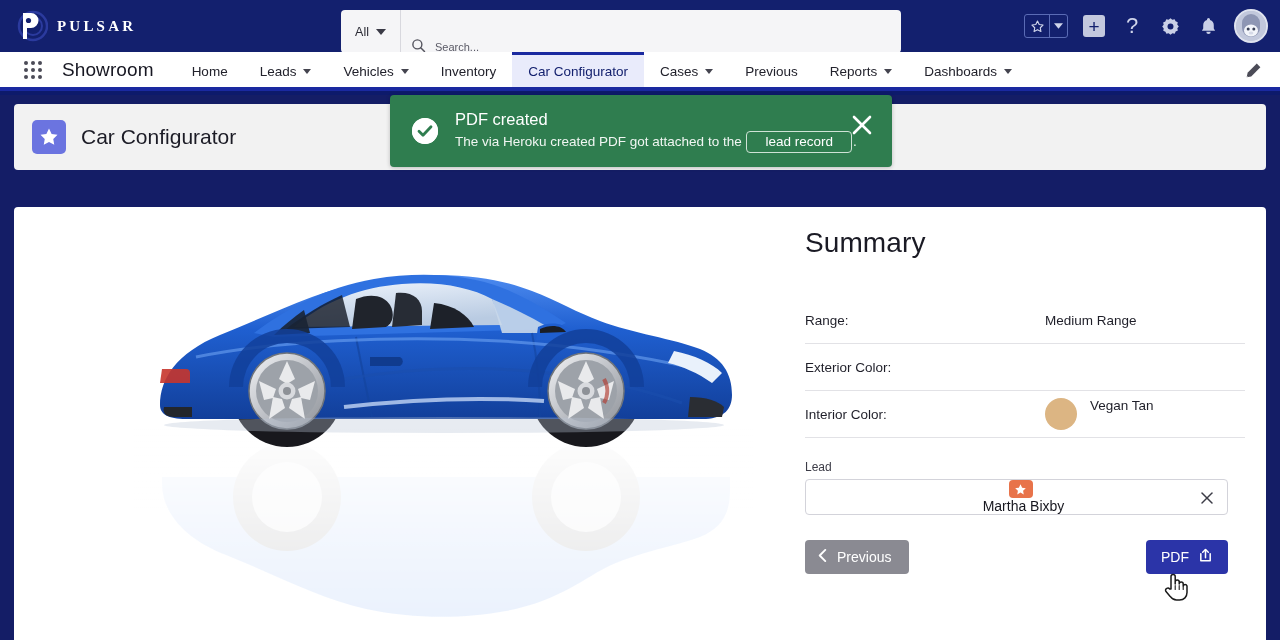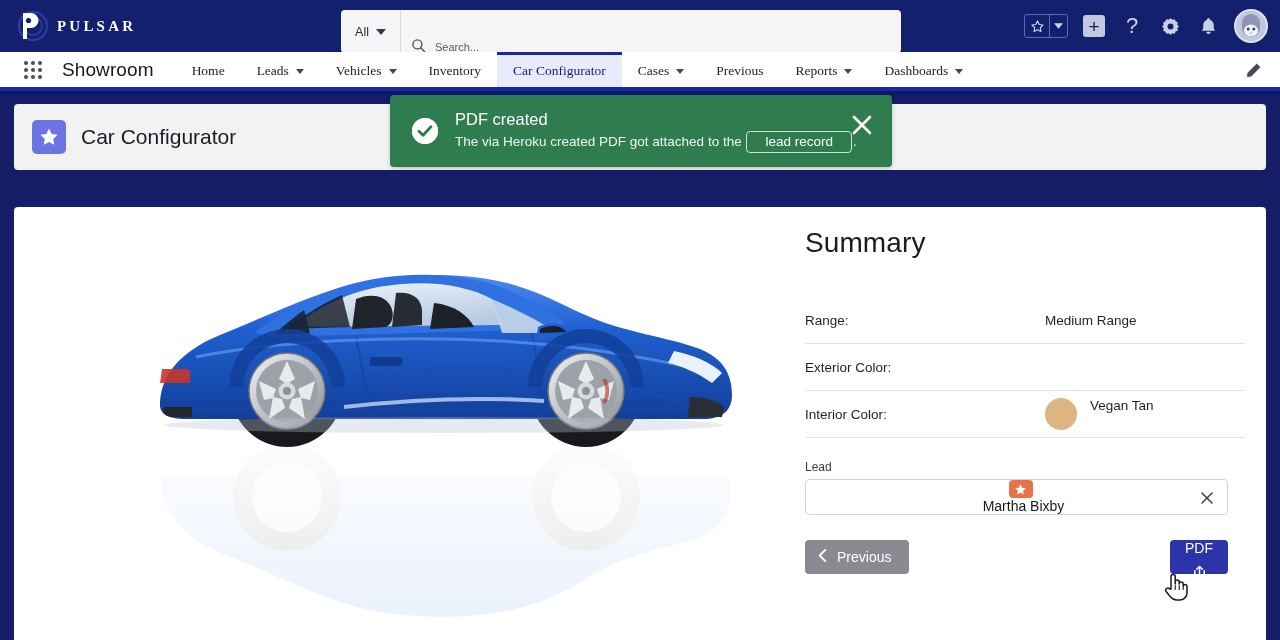--- a/index.html
+++ b/index.html
@@ -89,21 +89,21 @@
     width: 24px; height: 24px;
     display: grid; grid-template-columns: repeat(3, 1fr); grid-template-rows: repeat(3, 1fr);
     gap: 3px; align-content: center; justify-content: center;
     padding: 3px;
   }
   .waffle i { width: 4px; height: 4px; border-radius: 50%; background: #4b4b57; display: block; }
   .app-name {
     margin-left: 17px; font-size: 19px; color: #171722; font-weight: 400;
     letter-spacing: 0.1px;
   }
-  .nav-tabs { display: flex; align-items: flex-start; height: 100%; margin-left: 22px; font-family: Liberation Serif, serif; }
+  .nav-tabs { display: flex; align-items: flex-start; height: 100%; margin-left: 22px; }
   .nav-tab {
     display: flex; align-items: center; gap: 7px;
     padding: 0 16px; font-size: 13.5px; color: #22222c;
     height: 100%; border-top: 3px solid transparent;
     white-space: nowrap;
   }
   .nav-tab.active {
     background: #e9ebfb; border-top-color: #1a29a0; color: #13206e;
     font-weight: 400;
   }
@@ -576,21 +576,21 @@
       <div class="btn-row">
         <button class="btn btn-prev" style="background: rgb(138, 138, 146);">
           <span>
             <svg width="11" height="13" viewBox="0 0 11 14">
               <path d="M8.5 1L2.5 7l6 6" fill="none" stroke="#ffffff" stroke-width="2" stroke-linecap="round" stroke-linejoin="round"></path>
             </svg>
           </span>
           <span>Previous</span>
         </button>
 
-        <button class="btn btn-pdf" style="background: rgb(43, 52, 168); flex-direction: column;">
+        <button class="btn btn-pdf" style="background: rgb(43, 52, 168);">
           <span>PDF</span>
           <span>
             <svg width="15" height="15" viewBox="0 0 16 16">
               <path d="M3 6.2v7.3h10V6.2" fill="none" stroke="#ffffff" stroke-width="1.6" stroke-linecap="round" stroke-linejoin="round"></path>
               <path d="M8 10.4V1.8" fill="none" stroke="#ffffff" stroke-width="1.6" stroke-linecap="round"></path>
               <path d="M5 4.6L8 1.6l3 3" fill="none" stroke="#ffffff" stroke-width="1.6" stroke-linecap="round" stroke-linejoin="round"></path>
             </svg>
           </span>
         </button>
       </div>

